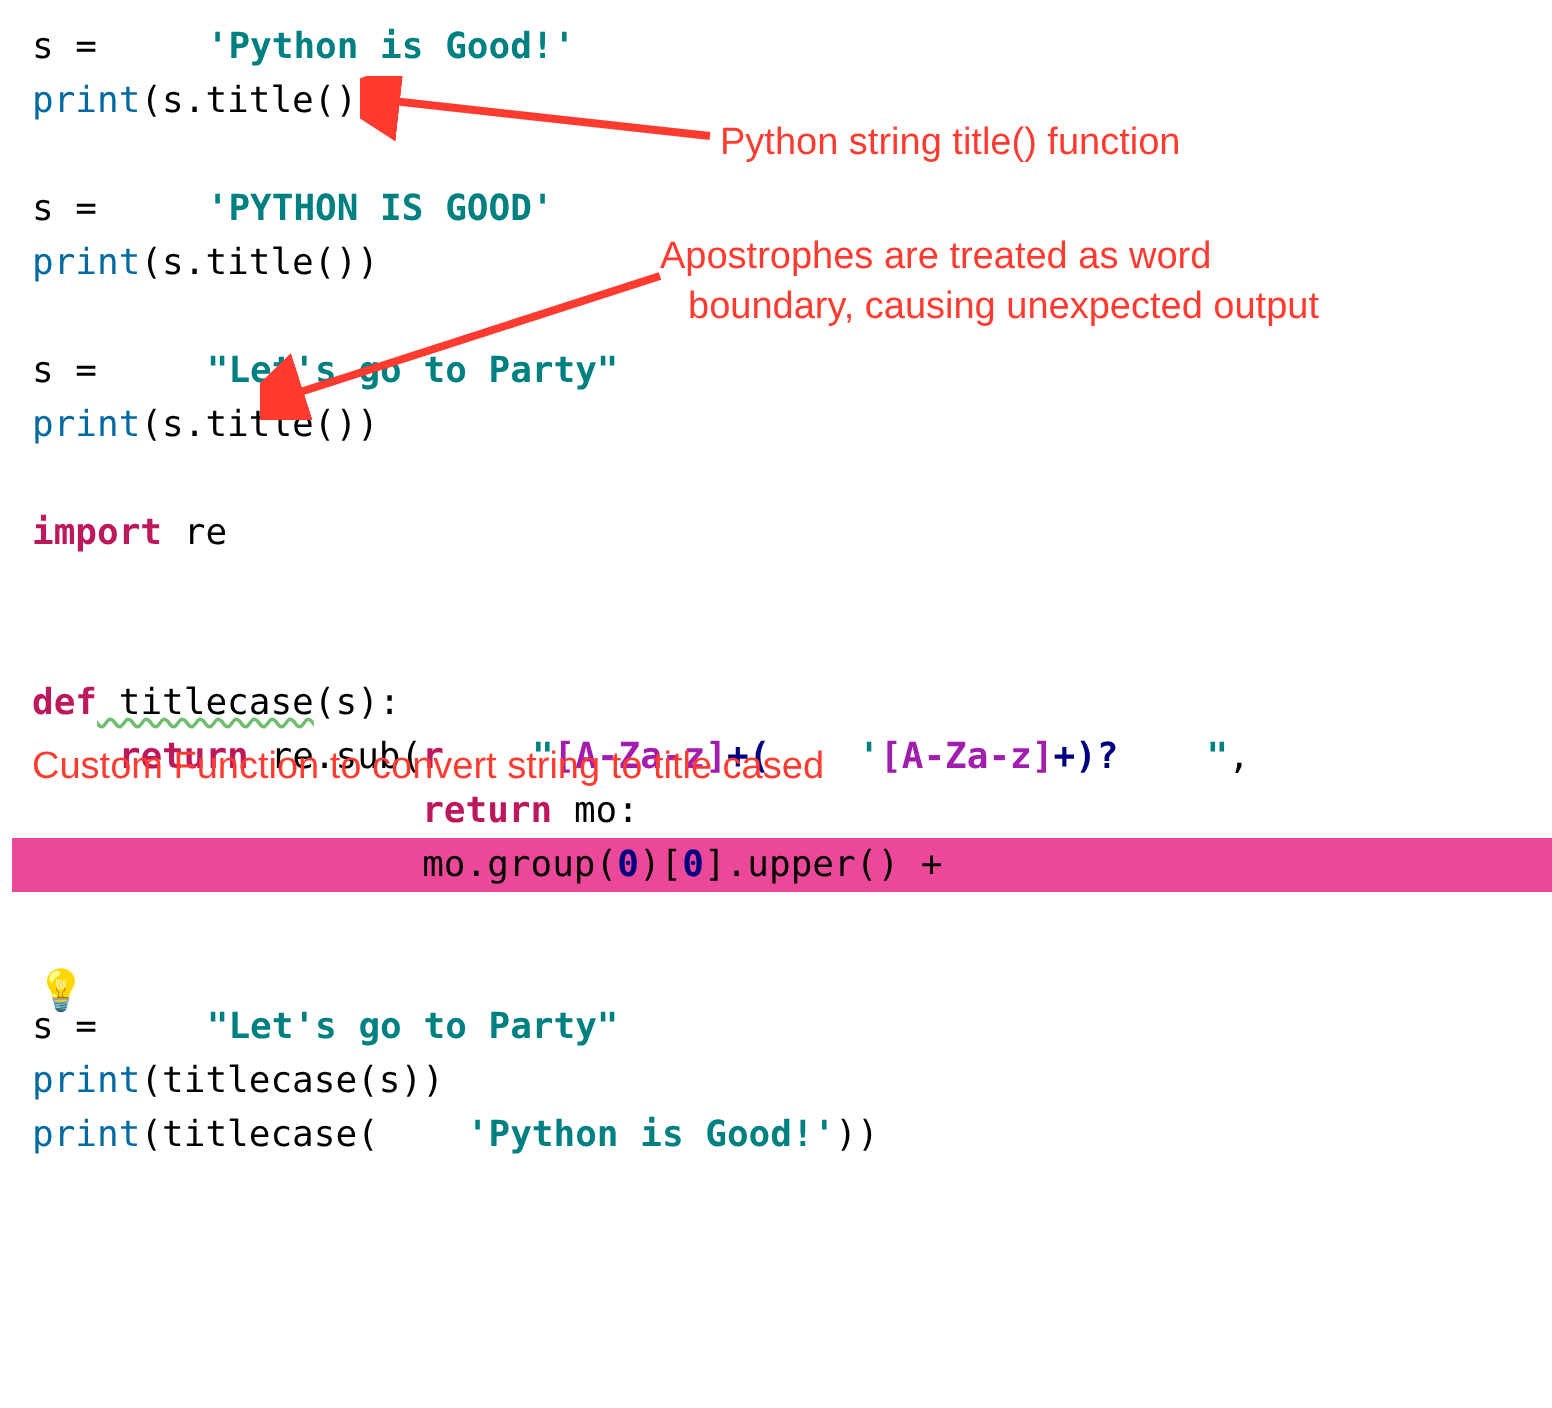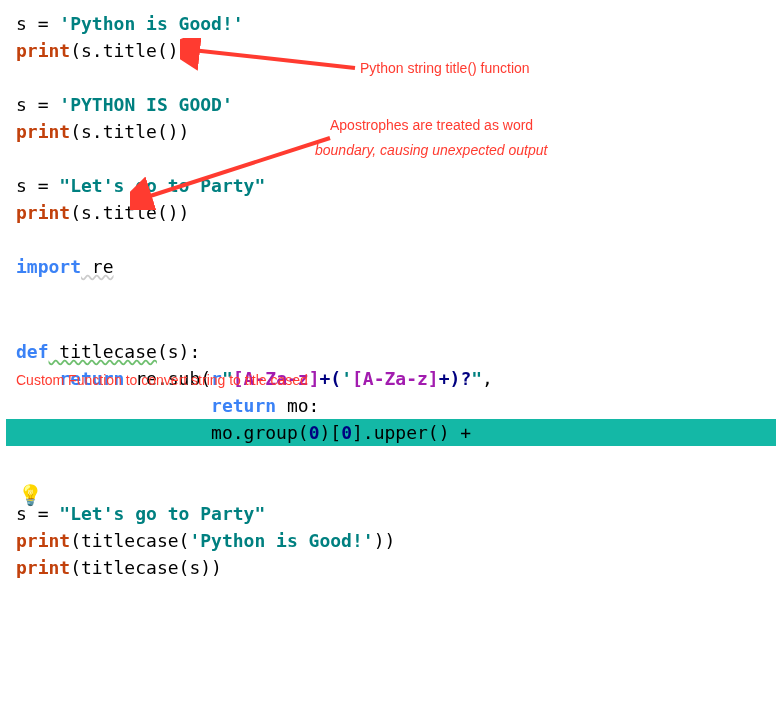--- a/index.html
+++ b/index.html
@@ -10,48 +10,47 @@
       background: #ffffff;
       width: 776px;
       height: 704px;
       padding: 10px 0 10px 10px;
       position: relative;
     }
     .code-line {
       white-space: pre;
       position: relative;
     }
-    .kw { color: #3b82f6; font-weight: bold; }
-    .str { color: #008080; font-weight: bold; }
-    .func { color: #c2410c; font-weight: bold; }
+    .kw { color: #be185d; font-weight: bold; }
+    .str { color: #008080; font-weight: bold; margin-left: 44px; }
+    .func { color: #0369a1; }
     .gray-underline { 
-      text-decoration: underline;
       text-decoration-color: #cccccc;
       text-decoration-style: wavy;
     }
     .green-wavy {
       text-decoration: underline;
       text-decoration-color: #6fbf6f;
       text-decoration-style: wavy;
     }
     .reg { color: #000080; font-weight: bold; }
     .reg-bracket { color: #a21caf; font-weight: bold; }
     .annotation {
       position: absolute;
       color: #ff3b30;
       font-family: -apple-system, Helvetica, Arial, sans-serif;
-      font-size: 14px;
+      font-size: 19px;
       font-weight: 400;
     }
     .arrow {
       position: absolute;
       pointer-events: none;
     }
     .highlight-line {
-      background: #14b8a6;
+      background: #ec4899;
       margin-left: -10px;
       padding-left: 10px;
       width: calc(100% + 10px);
     }
     .gutter-lightbulb {
       position: absolute;
       left: 18px;
       top: 480px;
       font-size: 20px;
     }
@@ -91,29 +90,29 @@
 <div class="code-line">    <span class="kw">return</span><span> re.sub(</span><span class="kw">r</span><span class="str">"</span><span class="reg-bracket">[A-Za-z]</span><span class="reg">+(</span><span class="str">'</span><span class="reg-bracket">[A-Za-z]</span><span class="reg">+)?</span><span class="str">"</span><span>,</span></div>
 
 <div class="code-line">                  <span class="kw">return</span><span> mo:</span></div>
 
 <div class="code-line highlight-line">                  <span>mo.group(</span><span class="reg">0</span><span>)[</span><span class="reg">0</span><span>].upper() +</span></div>
 
 
 <div style="height:54px"></div>
 
 <div class="code-line"><span>s = </span><span class="str">"Let's go to Party"</span></div>
+<div class="code-line"><span class="func">print</span><span>(titlecase(s))</span></div>
 <div class="code-line"><span class="func">print</span><span>(titlecase(</span><span class="str">'Python is Good!'</span><span>))</span></div>
-<div class="code-line"><span class="func">print</span><span>(titlecase(s))</span></div>
 
 </div>
 
 <div class="annotation" style="left:360px; top:58px;">Python string title() function</div>
 
 <div class="annotation" style="left:330px; top:115px;">Apostrophes are treated as word</div>
-<div class="annotation" style="left:315px; top:140px;font-style:italic;">boundary, causing unexpected output</div>
+<div class="annotation" style="left:344px; top:140px;">boundary, causing unexpected output</div>
 
 <div class="annotation" style="left:16px; top:370px;">Custom Function to convert string to title cased</div>
 
 <svg class="arrow" style="left:180px; top:38px; width:180px; height:40px;">
   <defs>
     <marker id="ah1" markerWidth="12" markerHeight="12" refX="2" refY="5" orient="auto">
       <polygon points="0,0 10,5 0,10" fill="#ff3b30"></polygon>
     </marker>
   </defs>
   <line x1="175" y1="30" x2="12" y2="12" stroke="#ff3b30" stroke-width="4" marker-end="url(#ah1)"></line>

